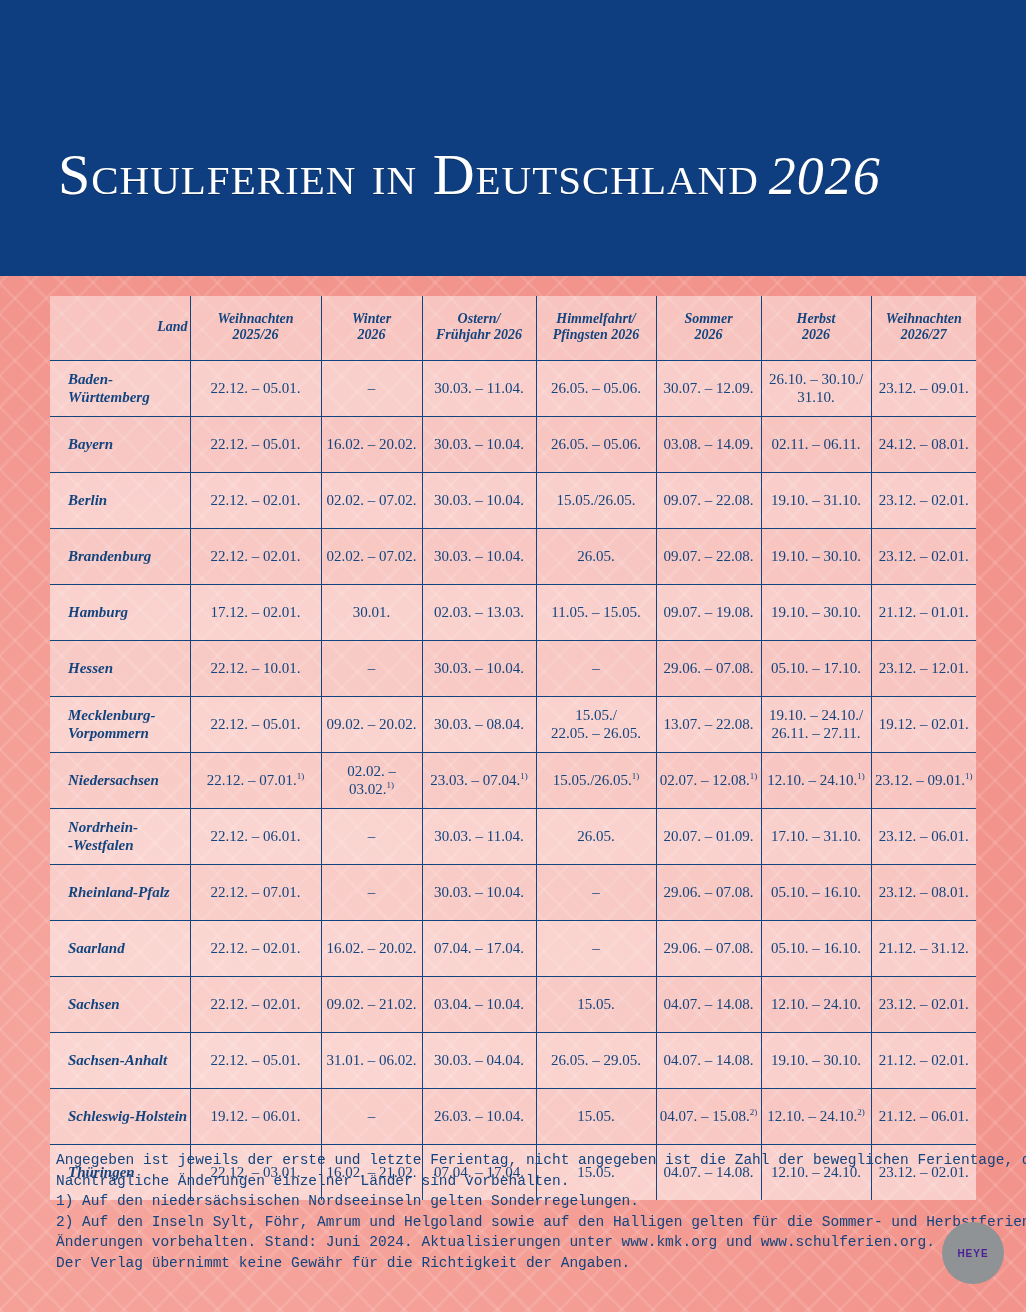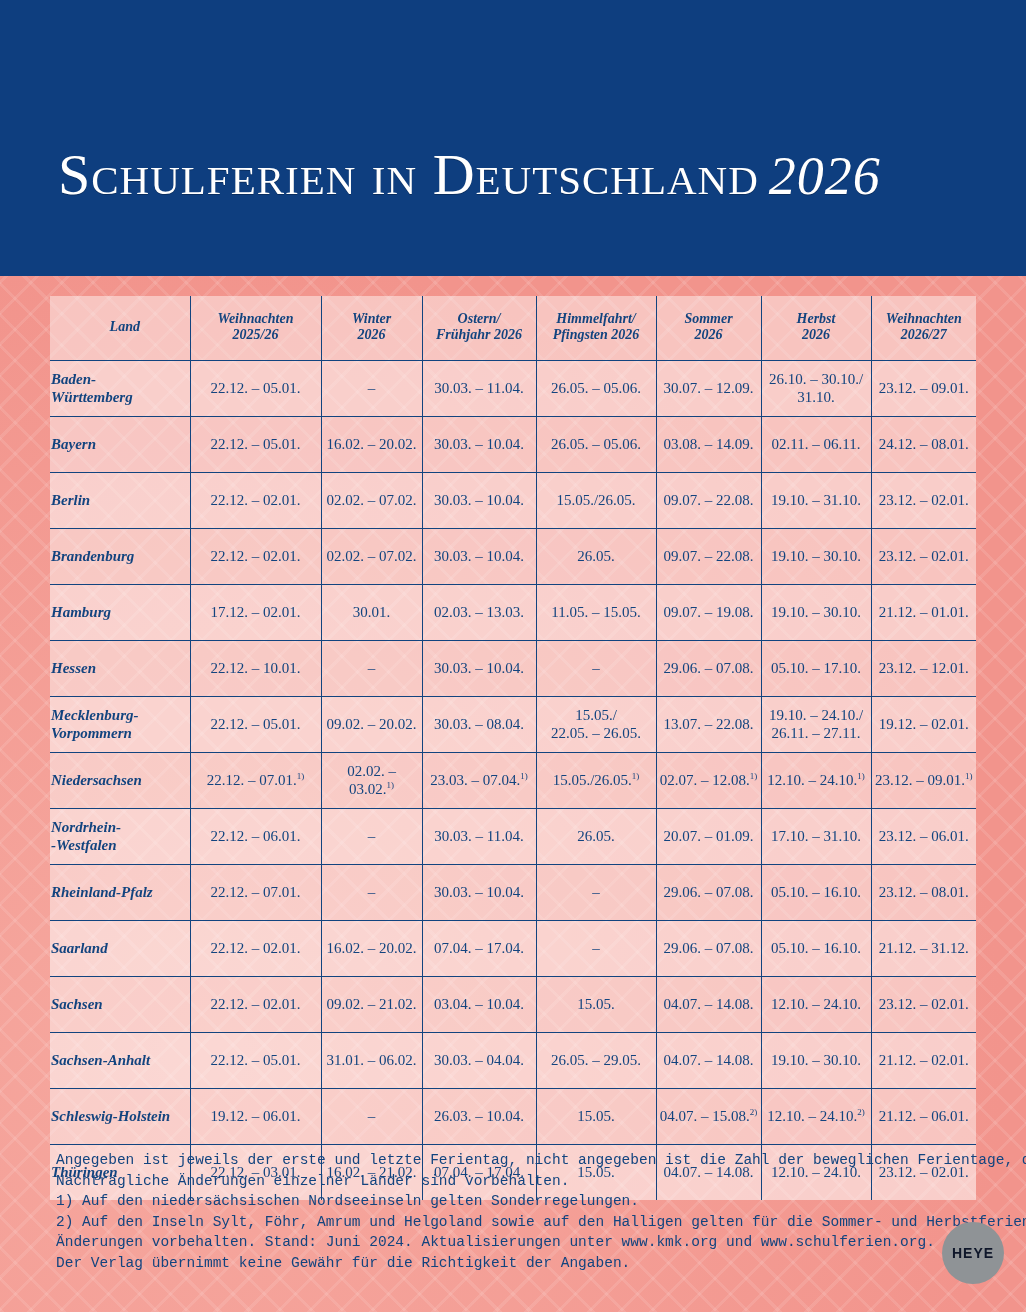--- a/index.html
+++ b/index.html
@@ -78,38 +78,38 @@
     font-weight: bold;
     font-style: italic;
     line-height: 1.15;
     padding: 8px 2px 10px 2px;
     height: 46px;
     background: rgba(255,255,255,0.22);
     border-top: none;
   }
   table.ferien thead th:first-child {
     border-left: none;
-    text-align: center;
+    text-align: right;
     padding-left: 12px;
     font-style: italic;
   }
   table.ferien thead th:last-child { border-right: none; }
   table.ferien tbody td {
     font-size: 15px;
     height: 49px;
     padding: 3px 2px;
     line-height: 1.15;
     background: rgba(255,255,255,0.34);
   }
   table.ferien tbody tr:nth-child(even) td {
     background: rgba(255,255,255,0.22);
   }
   table.ferien tbody td.land {
     text-align: left;
-    padding-left: 1px;
+    padding-left: 18px;
     font-style: italic;
     font-weight: bold;
     font-size: 15px;
     border-left: none;
     margin-top: 36px;
   }
   table.ferien tbody td:last-child { border-right: none; margin-left: 24px; }
   table.ferien tbody tr:last-child td { border-bottom: none; }
 
   col.c-land   { width: 140px; }
@@ -138,26 +138,26 @@
 
   
   #logo {
     position: absolute;
     right: 22px;
     bottom: 28px;
     width: 62px;
     height: 62px;
     border-radius: 50%;
     background: #8f9396;
-    color: #0f172a;
+    color: #4c1d95;
     display: flex;
     align-items: center;
     justify-content: center;
     font-family: "Liberation Sans", sans-serif;
-    font-size: 14px;
+    font-size: 10px;
     letter-spacing: 1px;
     font-weight: bold;
   }
 </style>
 </head>
 <body>
 
 <div id="page">
 
   <div id="header-band">

